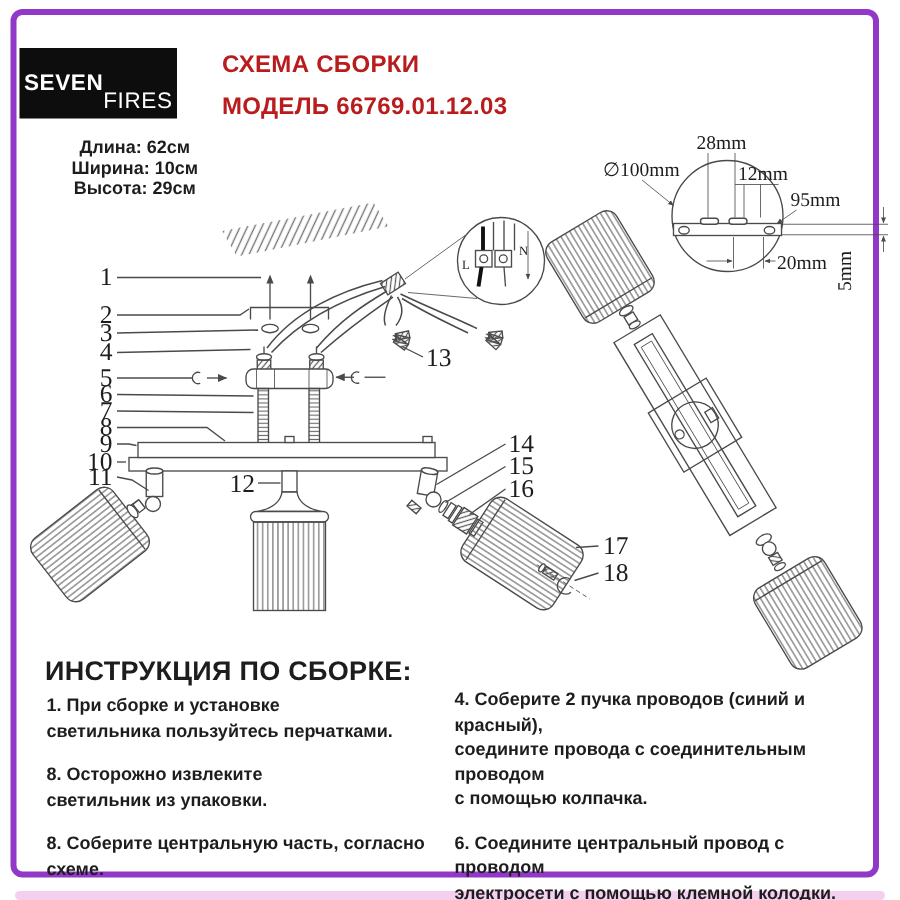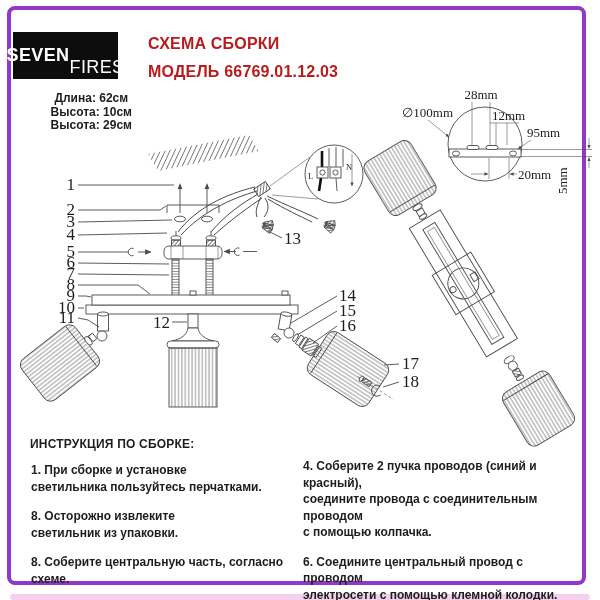--- a/index.html
+++ b/index.html
@@ -12,35 +12,35 @@
     position:absolute; left:7px; top:6px; width:579px; height:579px;
     border:4px solid var(--accent,#9238c8); border-radius:8px; box-sizing:border-box;
   }
   .pink-strip {
     position:absolute; left:10px; right:10px; bottom:0; height:6px;
     background:rgba(236,170,224,.55); border-radius:3px;
   }
   .logo {
     position:absolute; left:13px; top:32px; width:105px; height:47px;
     background:#0d0d0d; color:#ffffff; display:flex; align-items:center; justify-content:center;
-    font-size:18px; letter-spacing:.4px; white-space:nowrap;
+    font-size:15px; letter-spacing:.4px; white-space:nowrap;
   }
   .logo .b { font-weight:800; }
   .logo .l { font-weight:400;margin-top:24px; }
   .title {
     position:absolute; left:148px; top:30px;
     font-size:16px; font-weight:700; line-height:28px; letter-spacing:.2px; color:#b91c1c;
   }
   .specs {
     position:absolute; right:468px; top:92px; text-align:center;
     font-size:12px; font-weight:600; line-height:13.5px; white-space:nowrap;
   }
   .instr-head {
     position:absolute; left:30px; top:437px;
-    font-size:12px; font-weight:800; letter-spacing:.2px;
+    font-size:18px; font-weight:800; letter-spacing:.2px;
   }
   .col-left  { position:absolute; left:31px;  top:462px; width:268px; }
   .col-right { position:absolute; left:303px; top:458px; width:280px; }
   .instr-item {
     font-size:12px; font-weight:600; line-height:16.5px;
     white-space:pre-line; margin-bottom:13px;
   }
   svg.diagram { position:absolute; left:0; top:0; }
   .ln   { fill:none; stroke:var(--line,#4a4a4a); stroke-width:.9; }
   .thin { fill:none; stroke:var(--line,#4a4a4a); stroke-width:.55; }
@@ -64,21 +64,21 @@
     <span class="l">FIRES</span>
 </div>
 
 <div class="title">
   <div>СХЕМА СБОРКИ</div>
   <div>МОДЕЛЬ 66769.01.12.03</div>
 </div>
 
 <div class="specs">
   <div>Длина: 62см</div>
-  <div>Высота: 10см</div>
+  <div>Ширина: 10см</div>
   <div>Высота: 29см</div>
 </div>
 
 <svg class="diagram" width="600" height="600" viewBox="0 0 600 600">
   <defs>
     <pattern id="pv" patternUnits="userSpaceOnUse" width="3.4" height="10">
       <line x1="1.7" y1="0" x2="1.7" y2="10" stroke="#6a6a6a" stroke-width=".75"></line>
     </pattern>
     <pattern id="ph" patternUnits="userSpaceOnUse" width="10" height="3.4">
       <line x1="0" y1="1.7" x2="10" y2="1.7" stroke="#6a6a6a" stroke-width=".75"></line>

